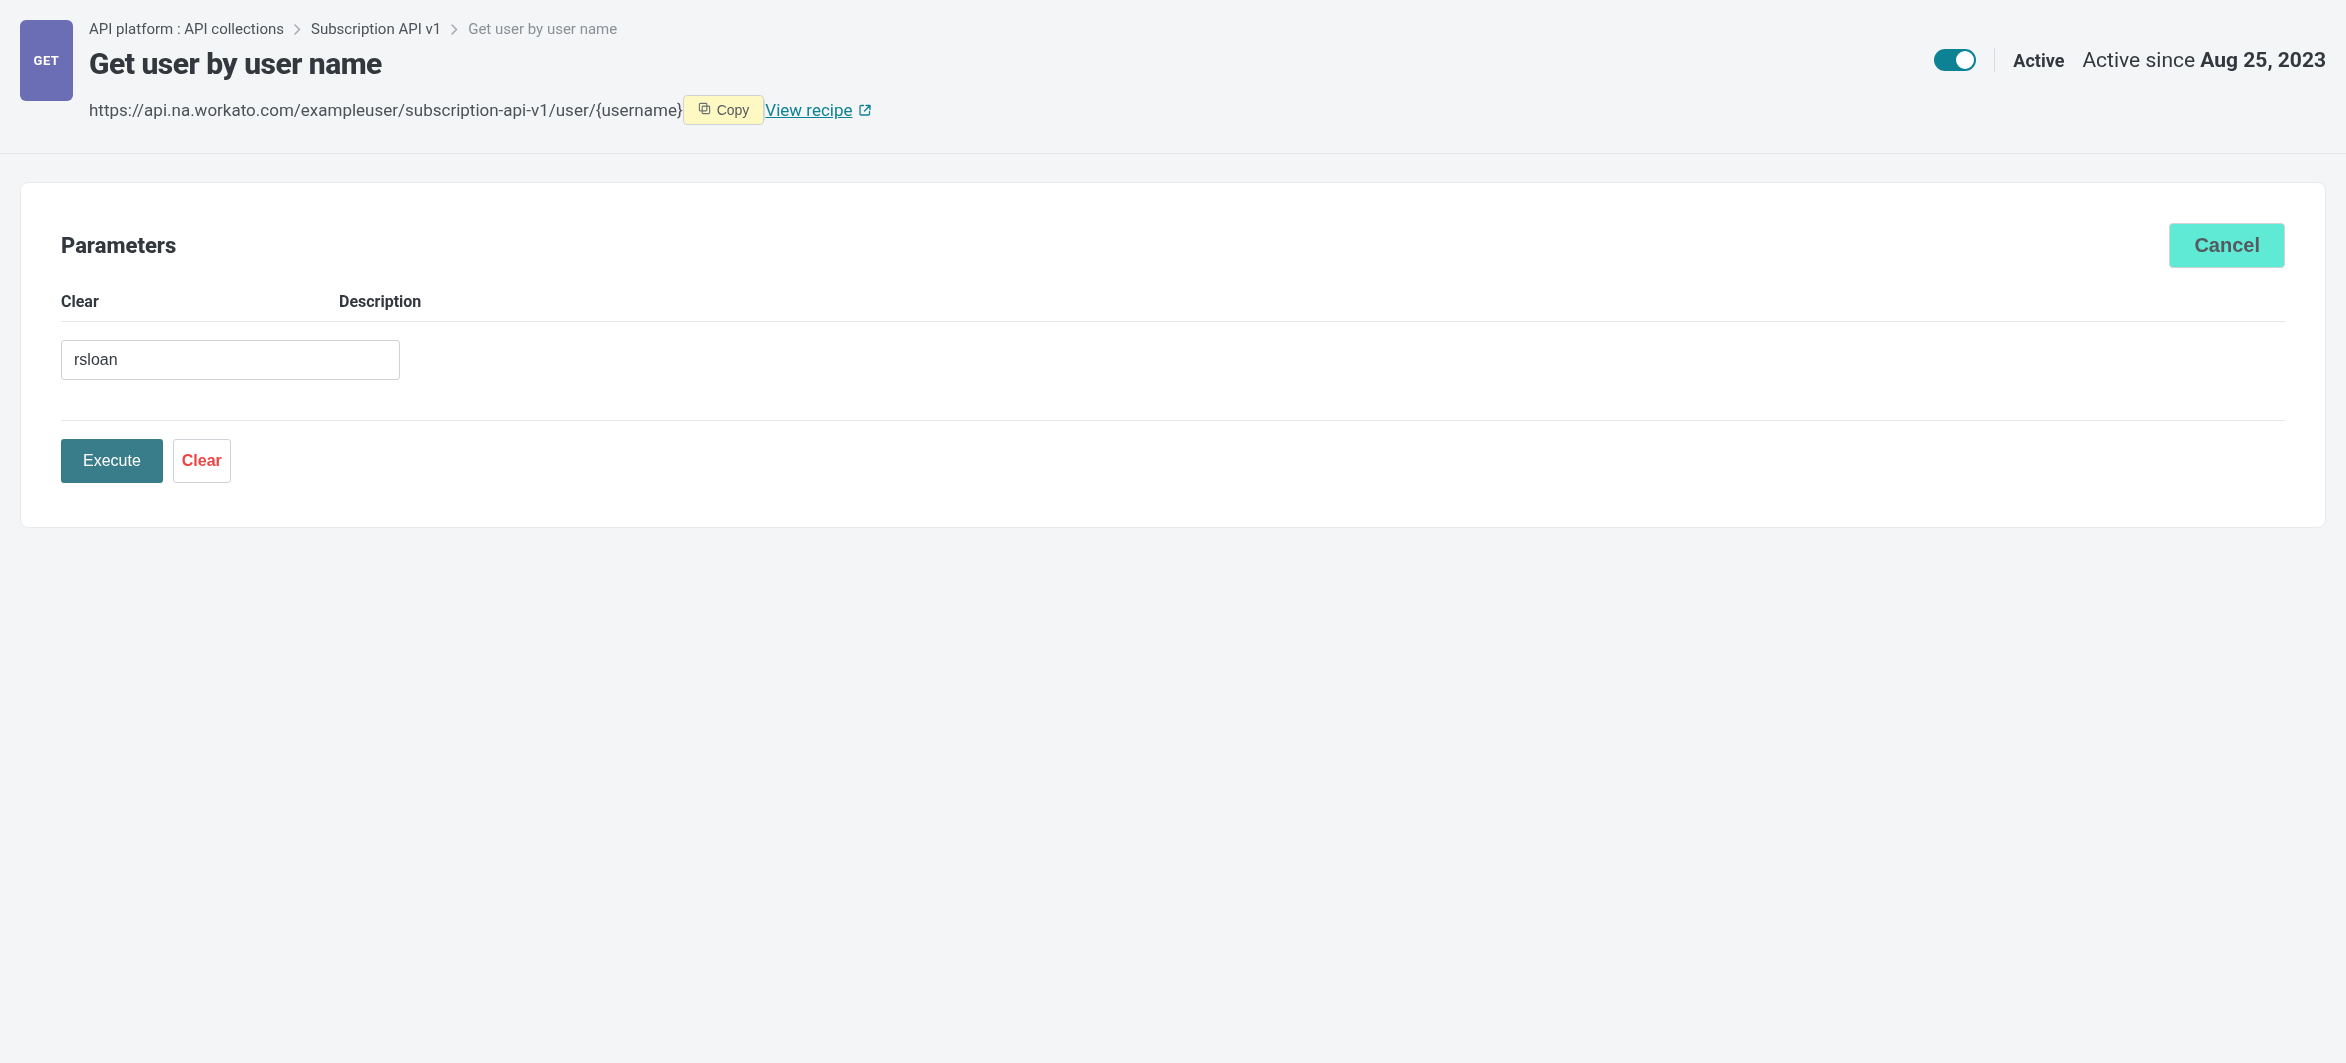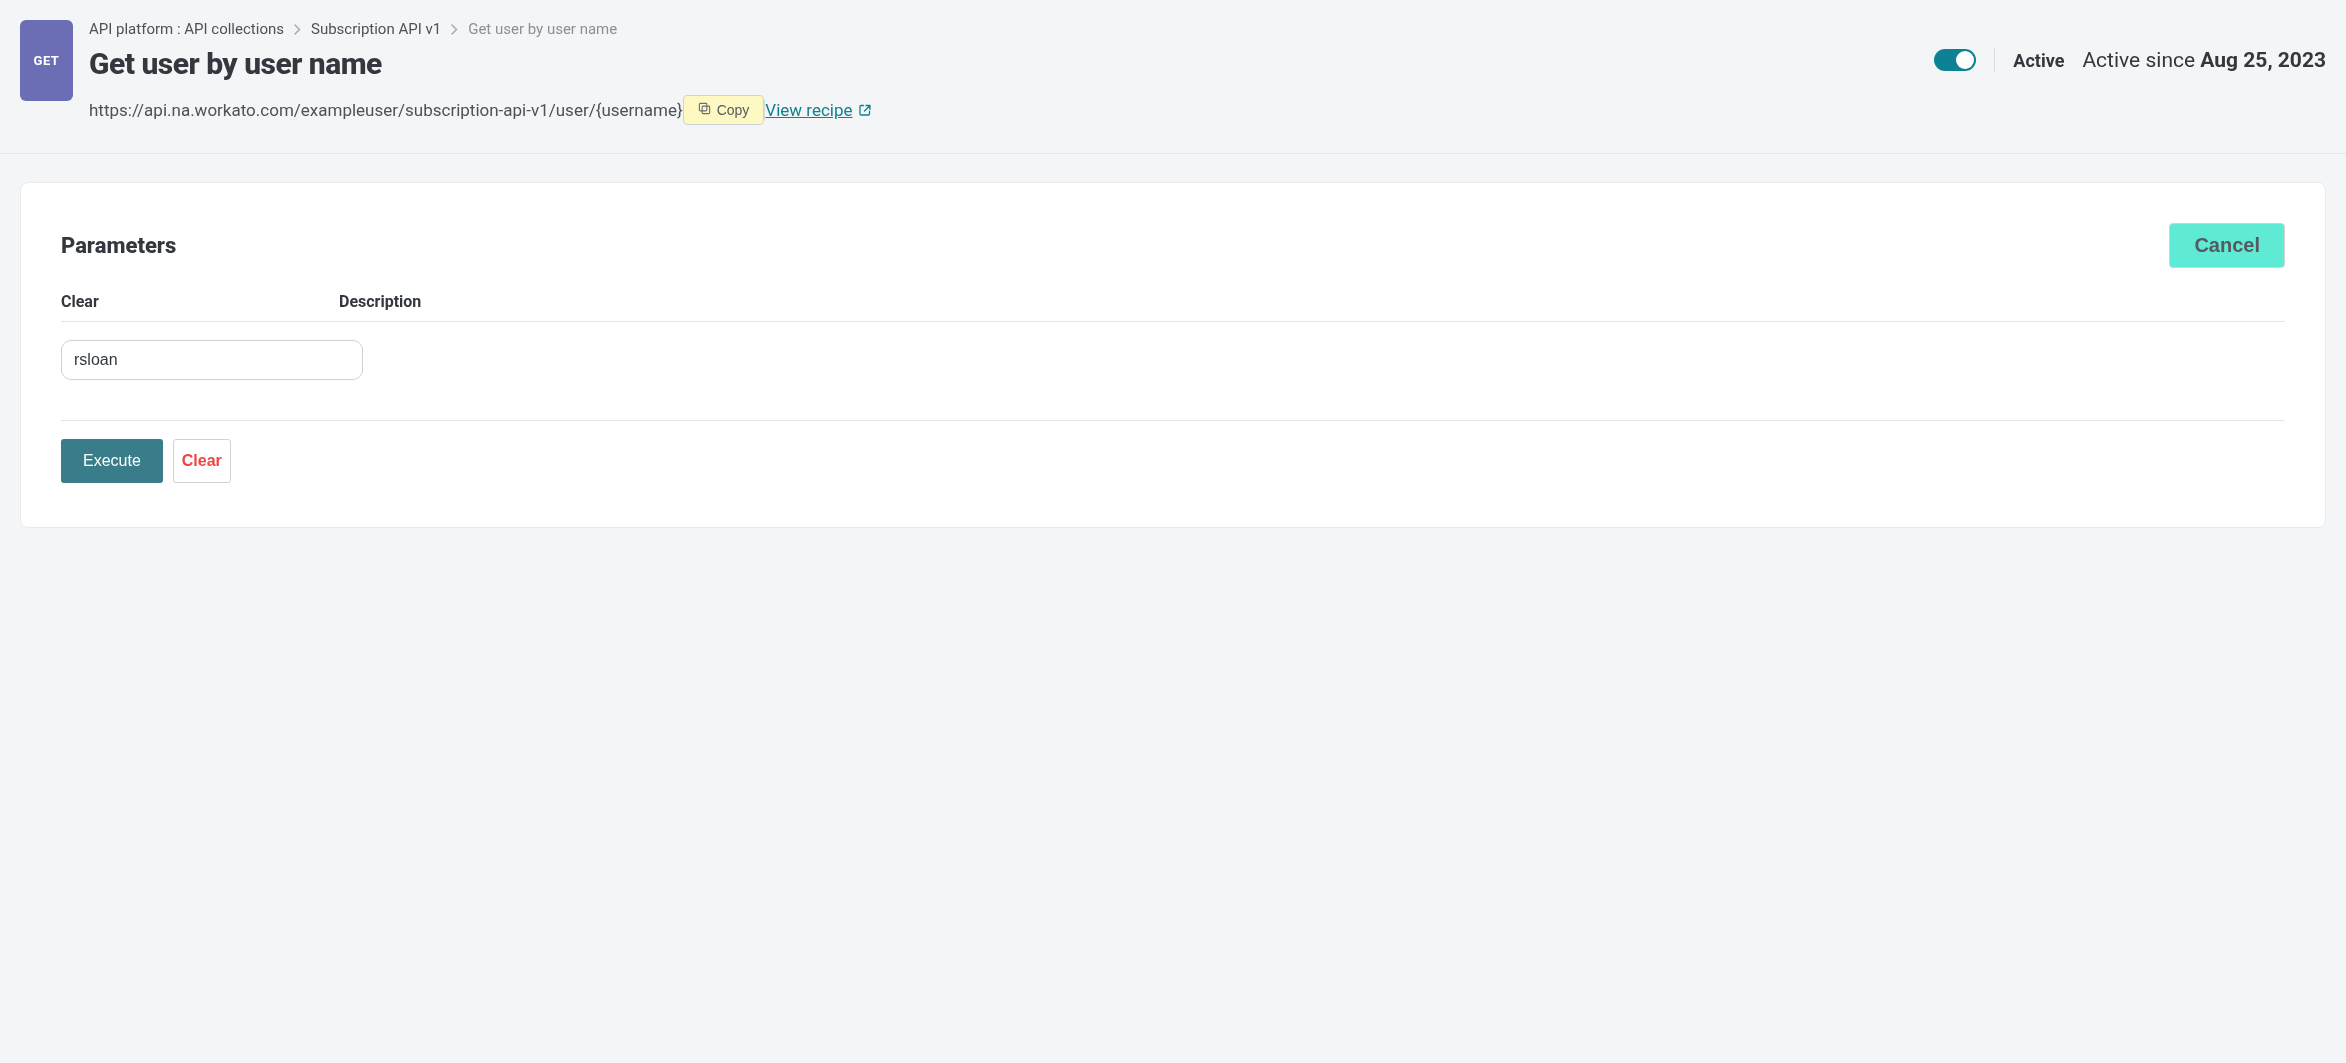--- a/index.html
+++ b/index.html
@@ -193,25 +193,25 @@
     font-weight: 700;
     color: #6a7076;
     margin-top: 6px;
   }
   .param-in {
     font-size: 15px;
     color: #8a9097;
     margin-top: 6px;
   }
   .param-input {
-    width: 302px;
+    width: 339px;
     padding: 10px 12px;
     font-size: 16px;
     border: 1px solid #cfd3d7;
-    border-radius: 10px;
+    border-radius: 3px;
     color: #33383e;
   }
   .actions-row {
     display: flex;
     gap: 10px;
     margin-top: 18px;
   }
   .execute-btn {
     background: #3a7d8a;
     color: #fff;

